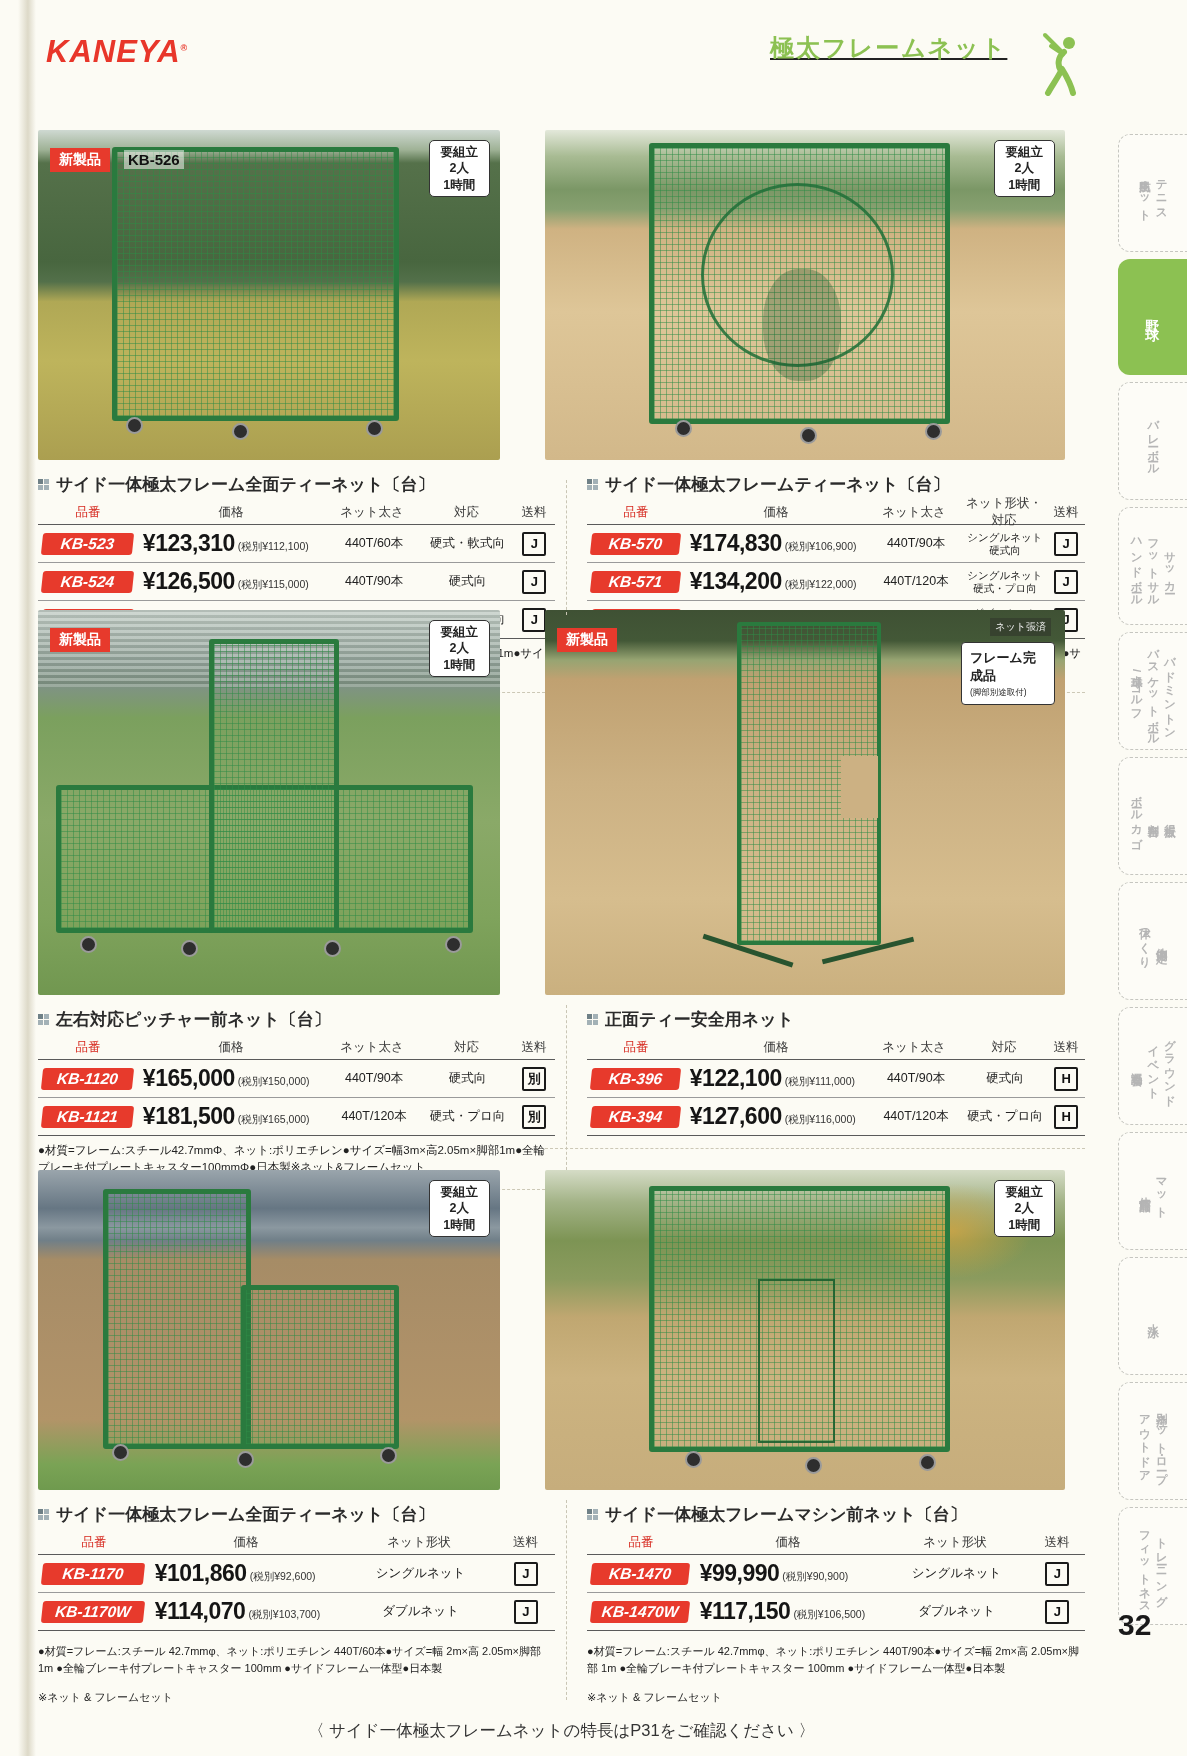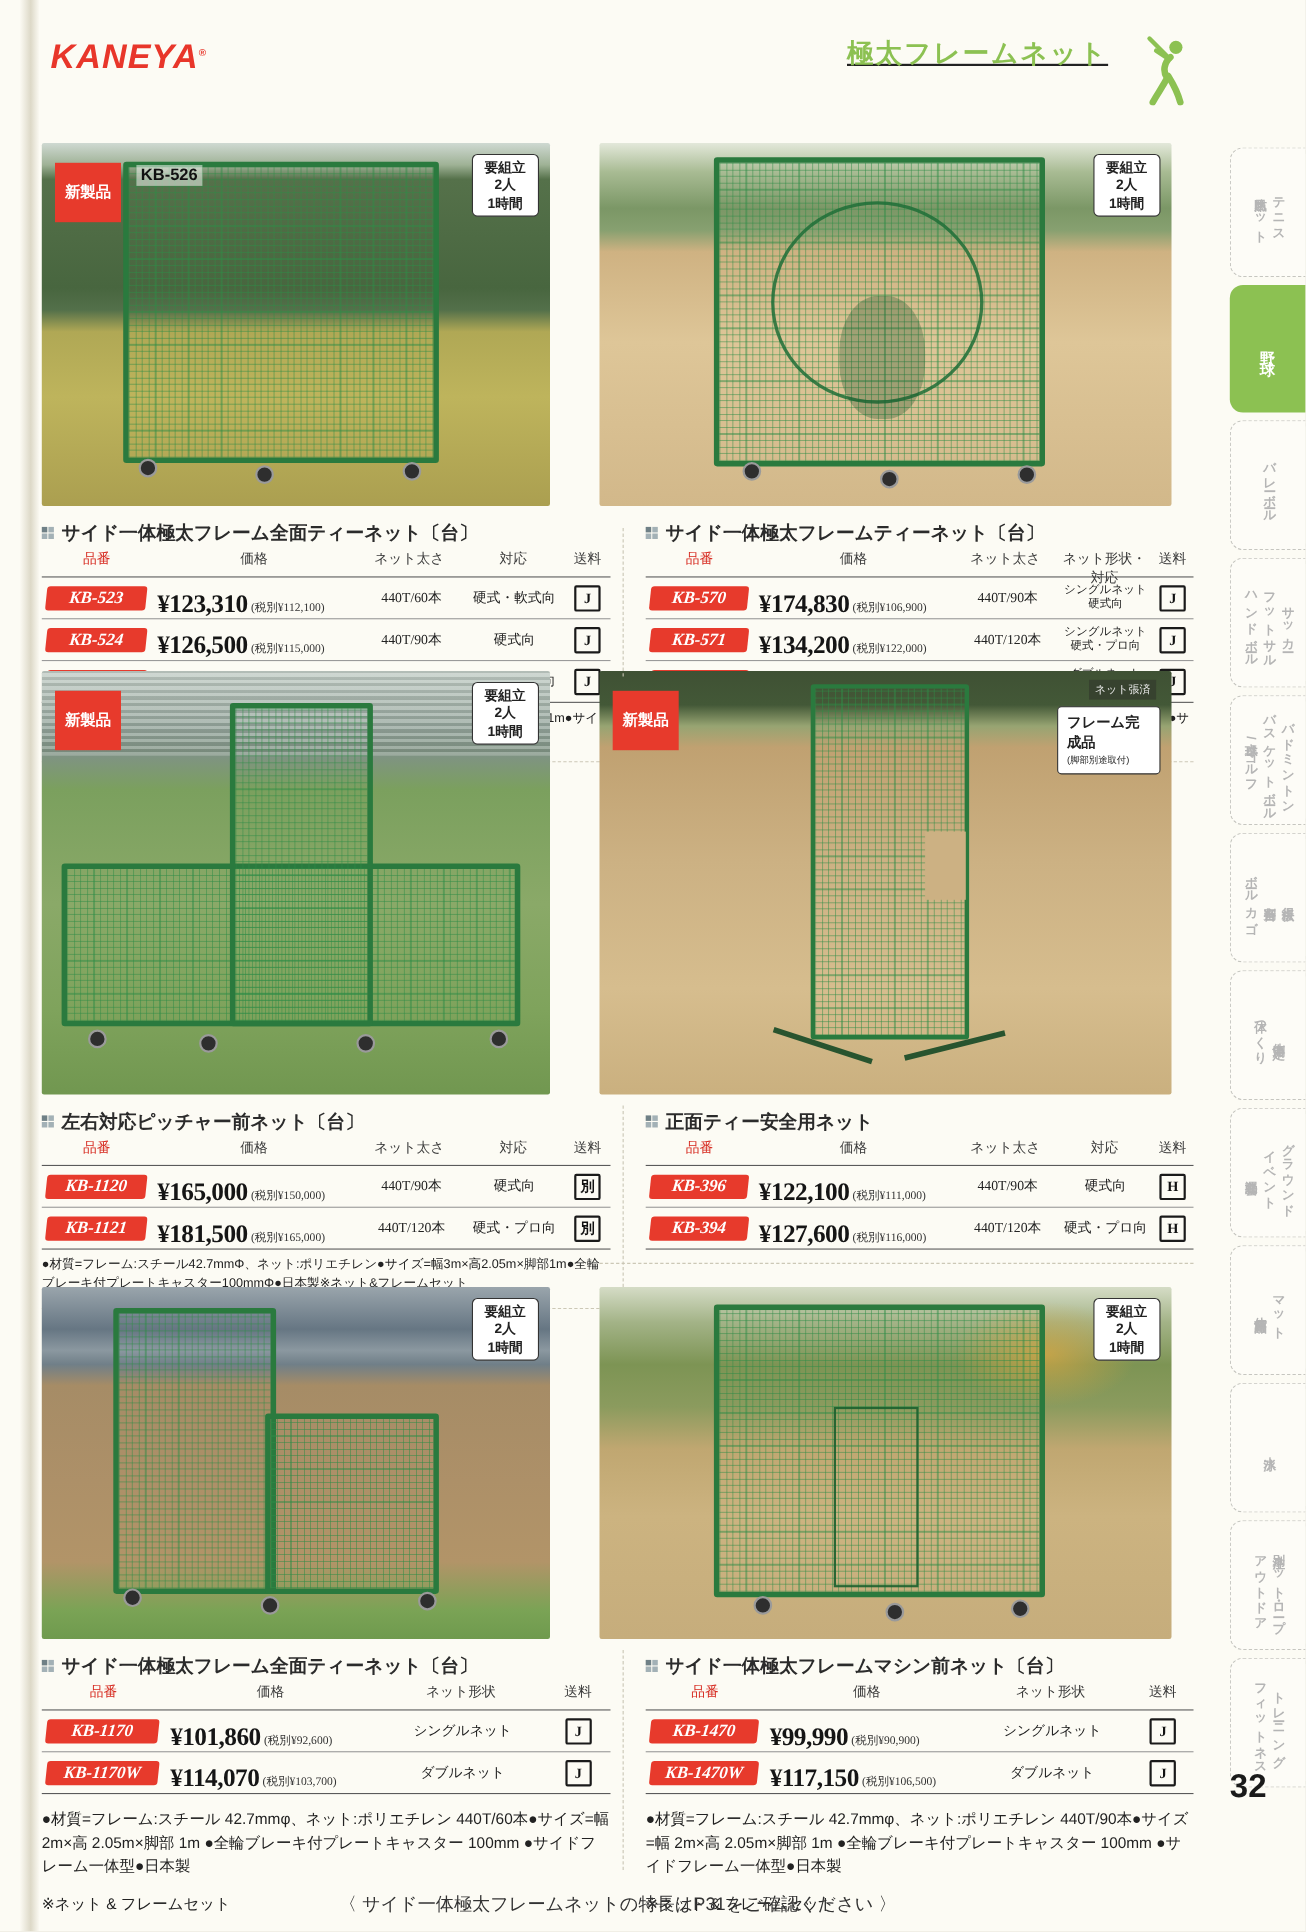--- a/index.html
+++ b/index.html
@@ -59,32 +59,32 @@
   .ph4 .notch{position:absolute;left:57%;top:38%;width:7%;height:16%;background:#ccb183;}
   .ph4 .foot{position:absolute;height:5px;background:#28542f;bottom:11%;}
   .ph5{background:linear-gradient(180deg,#9aa5ac 0%,#667683 12%,#8b98a0 18%,#707f88 22%,#a68c66 28%,#ad9068 55%,#b29468 78%,#7aa355 92%,#6f9a4e 100%);}
   .ph5 .netA{left:14%;top:6%;width:30%;height:78%;}
   .ph5 .netB{left:44%;top:36%;width:32%;height:48%;}
   .ph6{background:linear-gradient(180deg,#d5dcc6 0%,#a3b387 10%,#7d9454 22%,#8b9b5e 34%,#c0a771 46%,#ccb380 65%,#c6ad7c 100%);}
   .ph6 .autumn{position:absolute;right:6%;top:4%;width:32%;height:30%;background:radial-gradient(ellipse,rgba(216,166,66,.75),rgba(216,166,66,0) 70%);}
   .ph6 .net{left:20%;top:5%;width:56%;height:80%;}
   .ph6 .inner{position:absolute;left:41%;top:34%;width:14%;height:50%;border:2.5px solid rgba(25,95,45,.9);}
   
-  .b-new{position:absolute;top:18px;left:12px;background:#e73a2c;color:#fff;font-size:14px;font-weight:bold;padding:18px 9px;}
+  .b-new{position:absolute;top:18px;left:12px;background:#e73a2c;color:#fff;font-size:14px;font-weight:bold;padding:3px 9px;}
   .b-code{position:absolute;top:20px;left:86px;color:#111;font-size:15px;font-weight:bold;background:rgba(255,255,255,.5);padding:1px 4px;}
   .b-asm{position:absolute;top:10px;right:10px;background:#fff;border:1.5px solid #333;border-radius:5px;
          padding:3px 11px;font-size:12.5px;line-height:1.3;text-align:center;white-space:pre-line;font-weight:600;color:#222;}
   .b-net{position:absolute;top:8px;right:14px;background:#37422f;color:#eee;font-size:10px;padding:2px 5px;}
   .b-complete{position:absolute;top:32px;right:10px;background:#fff;border:1.5px solid #333;border-radius:4px;
               padding:5px 8px;max-width:76px;}
   .b-complete .main{font-size:13px;font-weight:700;line-height:1.25;}
   .b-complete .sub{font-size:8.5px;display:block;margin-top:2px;}
   
   .ptable{margin-top:2px;}
-  .trow-flex{display:flex;font-family:Liberation Serif, serif;}
+  .trow-flex{display:flex;align-items:center;}
   .thead{height:24px;border-bottom:1.5px solid #5a5a5a;}
   .th{font-size:12.5px;color:#3a3a3a;text-align:center;}
   .th.red{color:#d6281e;}
   .trow{min-height:37px;border-bottom:1px solid #9a9a9a;}
   .trow:last-child{border-bottom:1.5px solid #5a5a5a;}
   .cell{display:flex;align-items:center;justify-content:center;}
   .pbadge{background:#e73a2c;color:#fff;font-style:italic;font-weight:800;font-size:15.5px;
           padding:2px 0;width:92%;text-align:center;border-radius:3px;transform:skewX(-6deg);}
   .pricecell{justify-content:flex-start;align-items:flex-end;padding-left:6px;}
   .price{font-size:23px;font-weight:bold;color:#151515;letter-spacing:-.5px;}
@@ -92,21 +92,21 @@
   .spec{font-size:12.5px;color:#222;text-align:center;}
   .spec2{font-size:10.5px;line-height:1.2;color:#222;text-align:center;white-space:pre-line;}
   .ship{width:20px;height:20px;border:2px solid #1a1a1a;border-radius:2px;font-size:13px;font-weight:bold;
         display:flex;align-items:center;justify-content:center;color:#111;}
   
   .t5L .c0{width:100px;} .t5L .c1{width:186px;} .t5L .c2{width:96px;} .t5L .c3{width:93px;} .t5L .c4{width:42px;}
   .t5R .c0{width:98px;}  .t5R .c1{width:182px;} .t5R .c2{width:94px;} .t5R .c3{width:86px;} .t5R .c4{width:38px;}
   .t4L .c0{width:112px;} .t4L .c1{width:192px;} .t4L .c2{width:154px;} .t4L .c3{width:59px;}
   .t4R .c0{width:108px;} .t4R .c1{width:186px;} .t4R .c2{width:148px;} .t4R .c3{width:56px;}
   .footnote{margin:6px 0 0 0;font-size:11.5px;line-height:1.5;color:#222;}
-  .sec5 .footnote,.sec6 .footnote{font-size:14px;line-height:1.55;margin-top:12px;}
+  .sec5 .footnote,.sec6 .footnote{font-size:11px;line-height:1.55;margin-top:12px;}
   .fn2{margin-top:2px;}
   .hr-dash{margin-top:12px;border-top:1px dashed #ccc8b6;}
   .vdash{position:absolute;left:566px;width:0;border-left:1px dashed #c9c5b4;}
   
   .foot-note{position:absolute;left:38px;top:1703px;width:1047px;text-align:center;font-size:16.5px;color:#333;}
   .page-num{position:absolute;left:1118px;top:1608px;font-size:30px;font-weight:bold;color:#1a1a1a;}
 </style>
 </head>
 <body>
 

